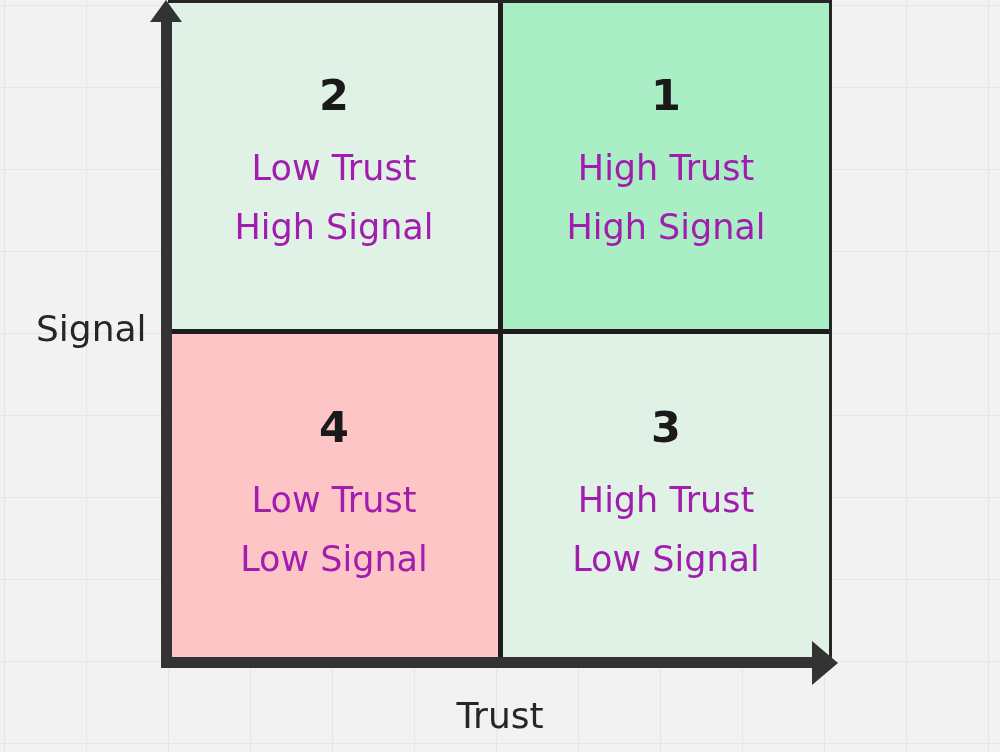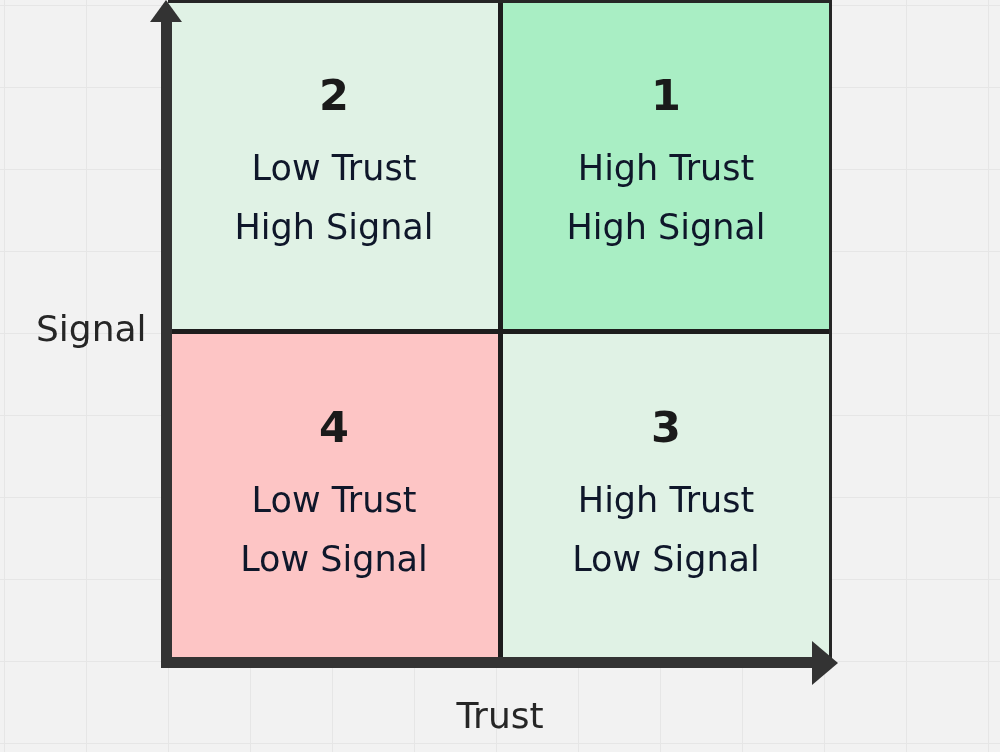--- a/index.html
+++ b/index.html
@@ -67,21 +67,21 @@
     font-size: 43px;
     font-weight: bold;
     color: #1a1a1a;
     line-height: 1;
     margin-bottom: 22px;
     letter-spacing: 0px;
   }
   .quad-line {
     font-size: 35px;
     font-weight: normal;
-    color: #0f172a;
+    color: #a21caf;
     line-height: 59px;
     white-space: nowrap;
   }
 
   
   .divider {
     position: absolute;
     background-color: #1d1d1d;
     pointer-events: none;
   }

